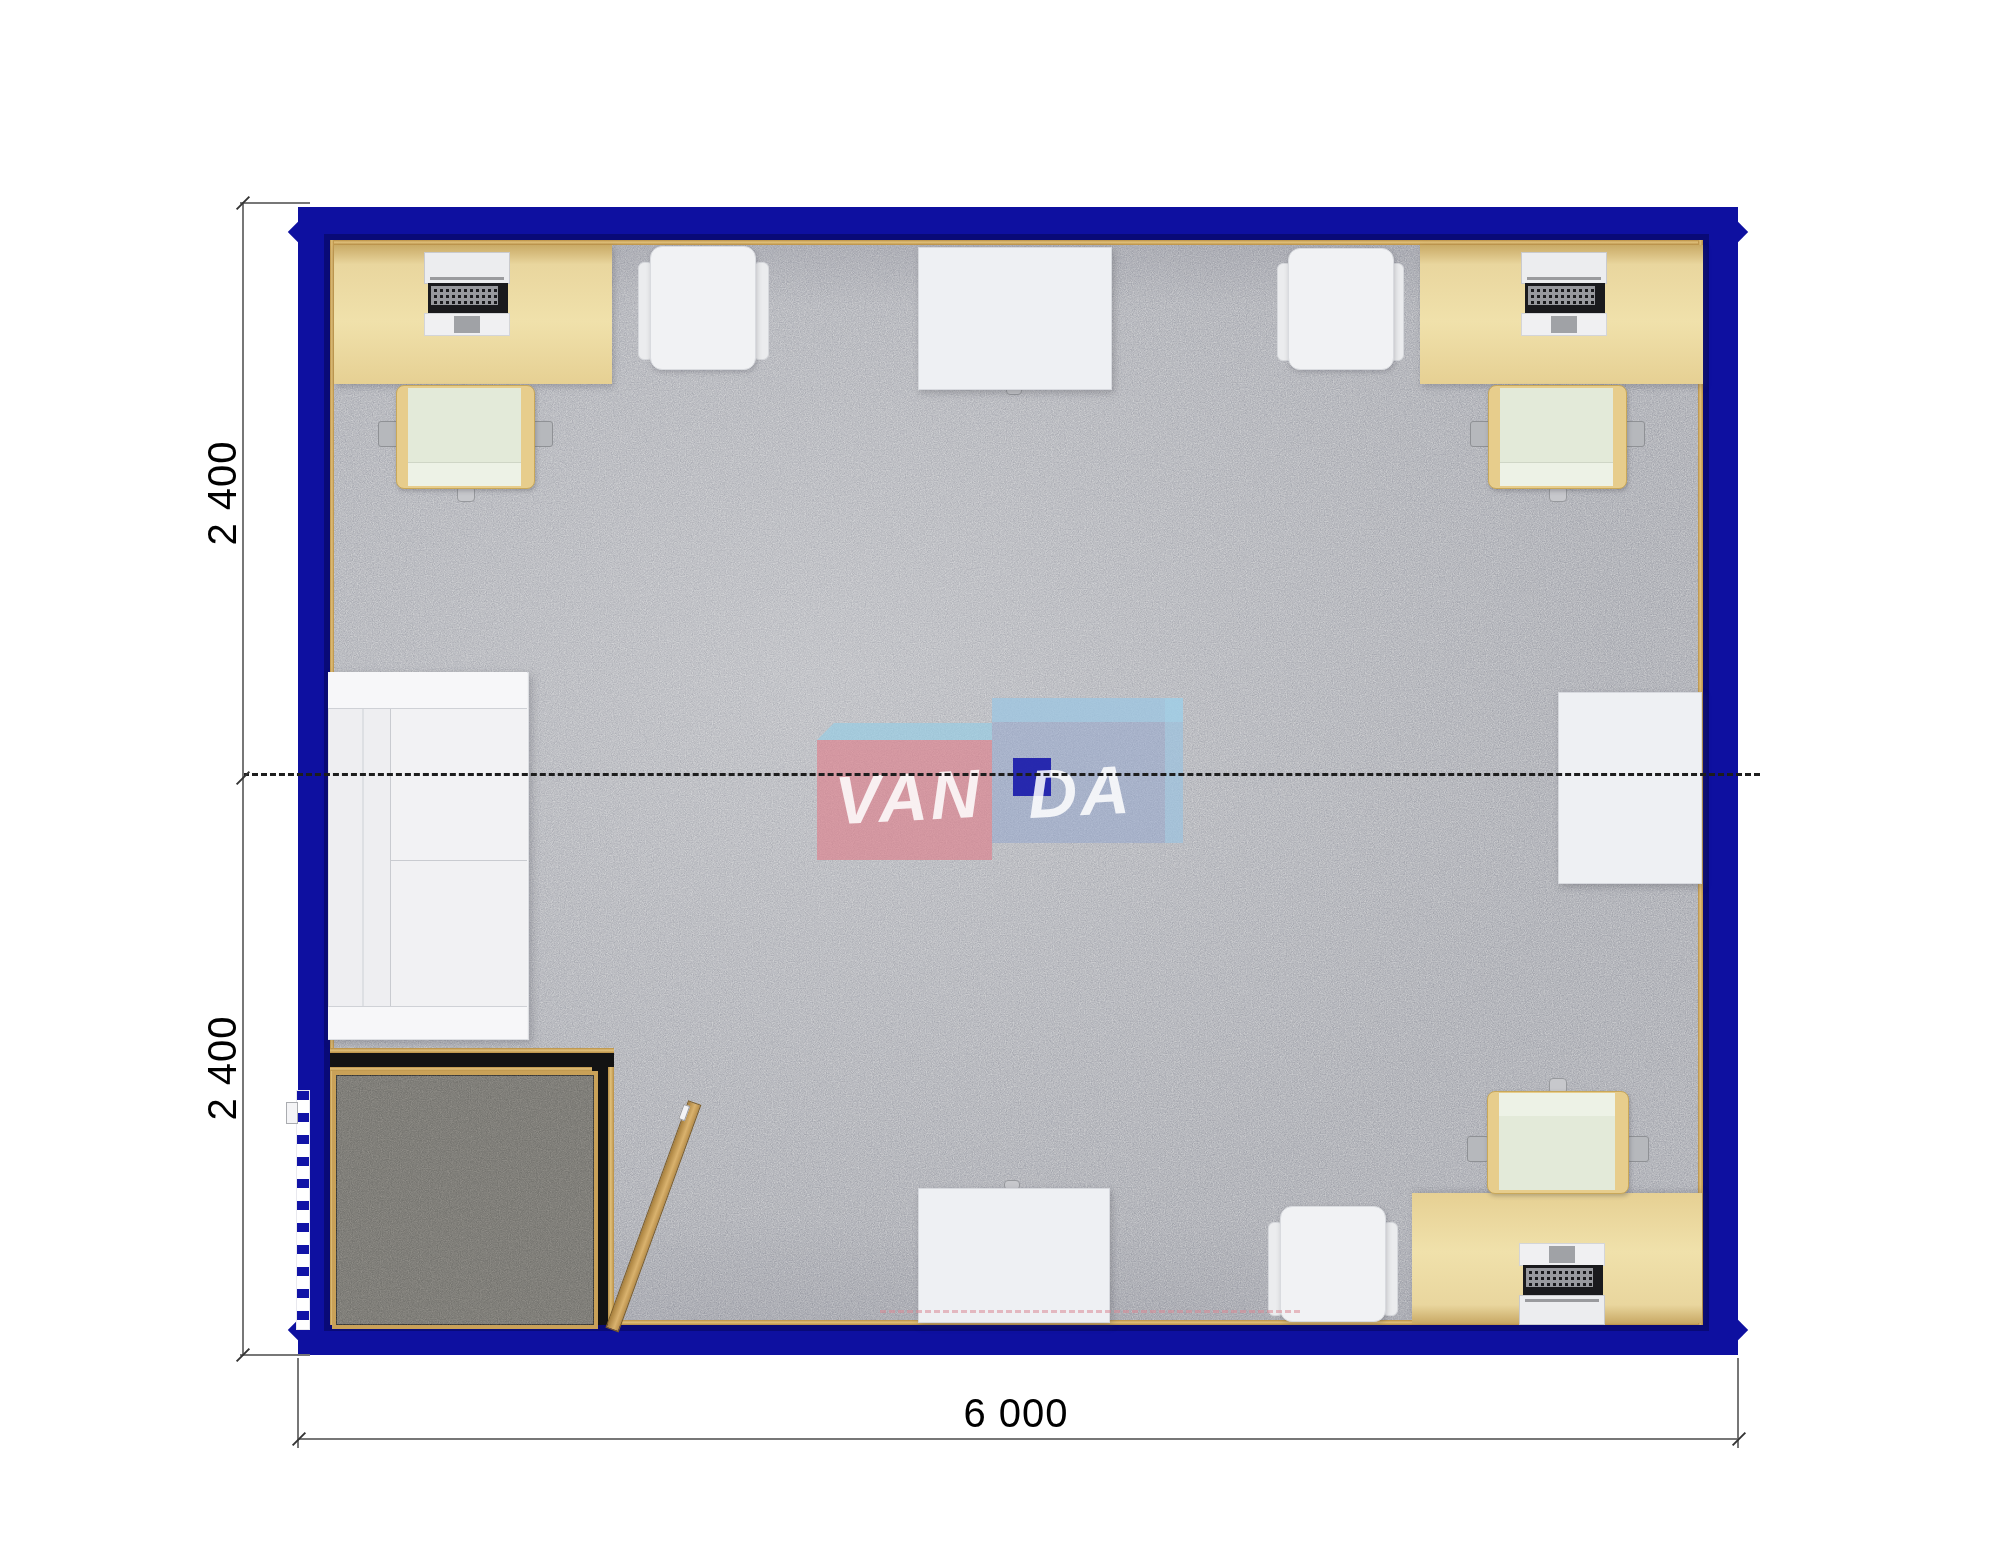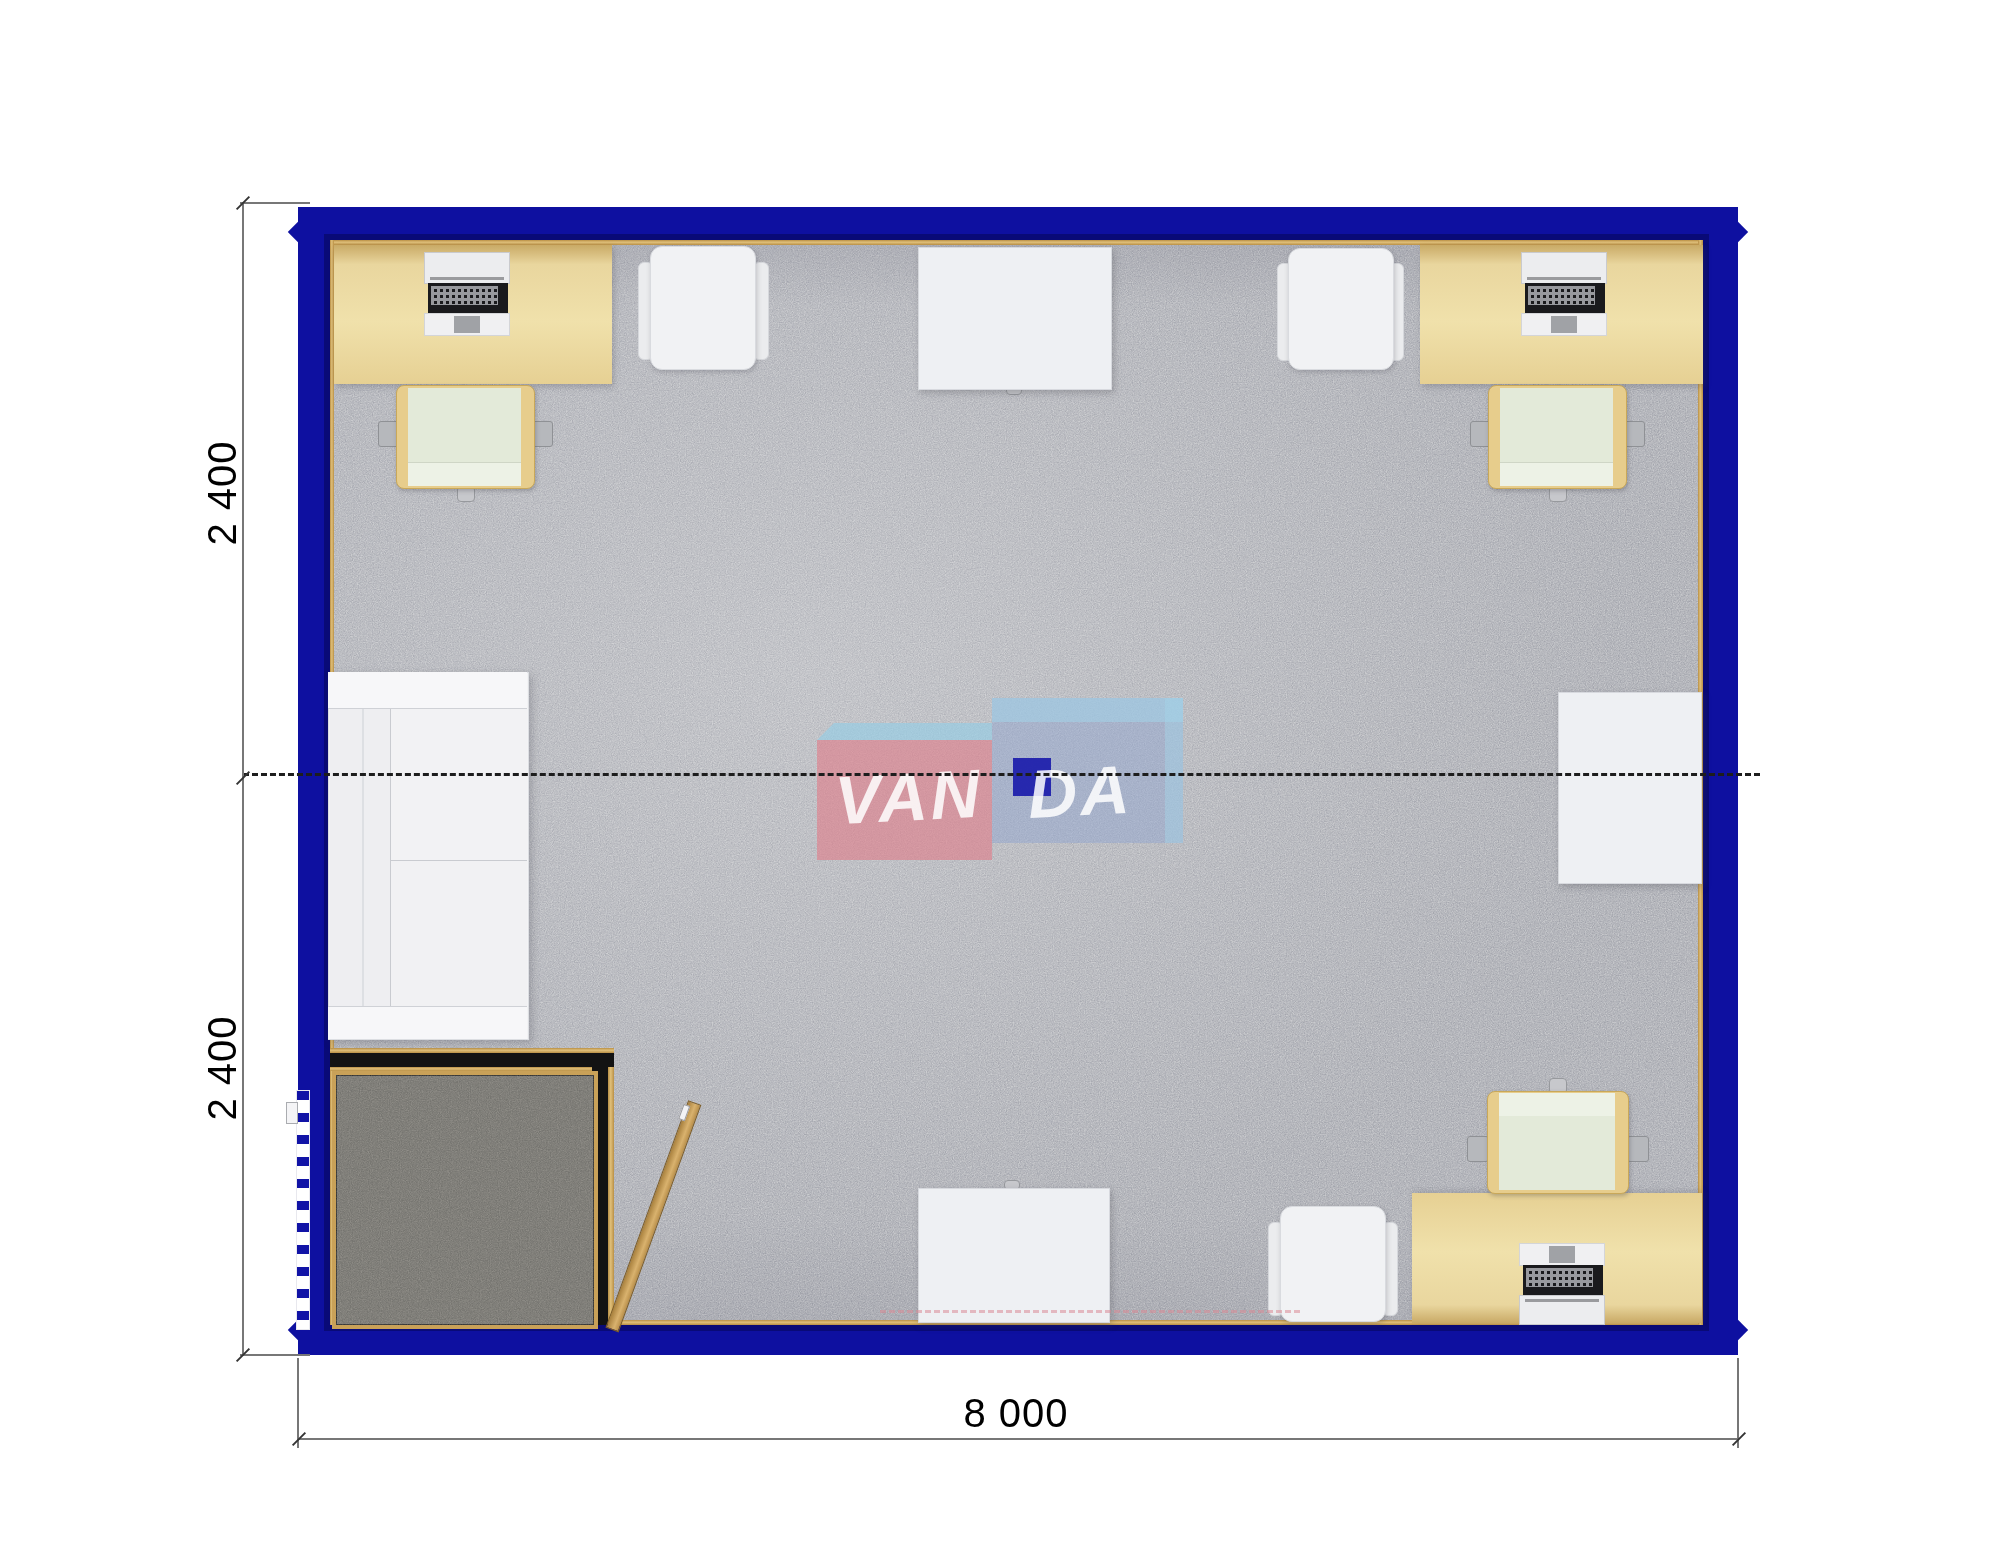--- a/index.html
+++ b/index.html
@@ -213,15 +213,15 @@
   <div class="abs dim tick" style="left:234px;top:777px;"></div>
   <div class="abs dim tick" style="left:234px;top:1354px;"></div>
   <div class="abs dim dim-label dim-label-v" style="left:152px;top:473px;width:140px;height:40px;">2 400</div>
   <div class="abs dim dim-label dim-label-v" style="left:152px;top:1048px;width:140px;height:40px;">2 400</div>
 
   <div class="abs dim dimline" style="left:298px;top:1438px;width:1440px;height:2px;"></div>
   <div class="abs dim dimline" style="left:297px;top:1358px;width:2px;height:90px;"></div>
   <div class="abs dim dimline" style="left:1737px;top:1358px;width:2px;height:90px;"></div>
   <div class="abs dim tick" style="left:290px;top:1438px;"></div>
   <div class="abs dim tick" style="left:1730px;top:1438px;"></div>
-  <div class="abs dim dim-label" style="left:946px;top:1392px;width:140px;height:42px;">8 000</div>
+  <div class="abs dim dim-label" style="left:946px;top:1392px;width:140px;height:42px;">6 000</div>
 
 </div>
 
 </body></html>

